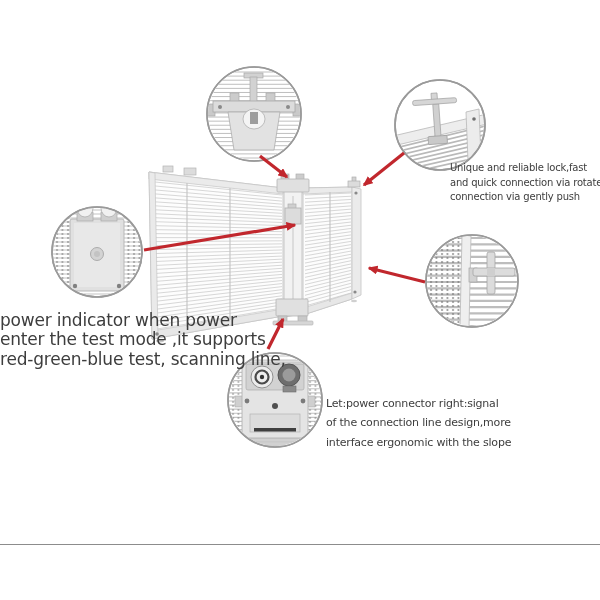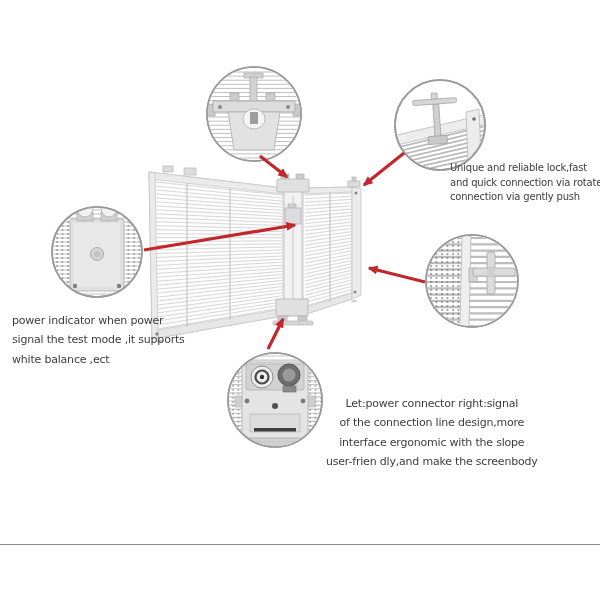--- a/index.html
+++ b/index.html
@@ -1,25 +1,25 @@
 <!DOCTYPE html>
 <html style="--arrow-red: #c1272d; --circle-border: #9a9a9a; --text: #3d3d3d; --divider: #8c8c8c; --panel-stripe: #d7d7d7;"><head>
 <meta charset="utf-8">
 <style>
   html,body{margin:0;padding:0;background:#fff;}
   .stage{position:relative;width:600px;height:600px;background:#fff;overflow:hidden;
          font-family:"DejaVu Sans","Liberation Sans",sans-serif;}
   svg{position:absolute;left:0;top:0;}
   .anno{position:absolute;color:var(--text,#3d3d3d);}
   .anno .ln{white-space:nowrap;letter-spacing:-0.2px;}
-  .anno-power{left:12px;top:311px;font-size:11px;}
+  .anno-power{left:0;top:311px;font-size:17px;}
   .anno-power .ln{line-height:19.4px;height:19.4px;}
   .anno-lock{left:450px;top:161px;font-size:10px;}
   .anno-lock .ln{line-height:14.6px;height:14.6px;}
-  .anno-conn{left:326px;top:394px;font-size:11px;text-align:center;}
+  .anno-conn{left:326px;top:394px;font-size:11px;}
   .anno-conn .ln{line-height:19.4px;height:19.4px;}
   .divider{position:absolute;left:0;top:544px;width:600px;height:1px;background:var(--divider,#8c8c8c);}
   .callout-ring{fill:#ffffff;stroke:var(--circle-border,#9a9a9a);stroke-width:1.5;}
   .callout-edge{fill:none;stroke:var(--circle-border,#9a9a9a);stroke-width:1.6;}
   .arrow{stroke:var(--arrow-red,#c1272d);stroke-width:3.2;fill:none;}
   .ah{fill:var(--arrow-red,#c1272d);}
 </style>
 </head>
 <body>
 
@@ -384,31 +384,30 @@
     <line class="arrow" x1="260" y1="156" x2="287" y2="177" marker-end="url(#ahead)"></line>
     <line class="arrow" x1="404" y1="153" x2="364" y2="185" marker-end="url(#ahead)"></line>
     <line class="arrow" x1="144" y1="250" x2="295" y2="225" marker-end="url(#ahead)"></line>
     <line class="arrow" x1="425" y1="282" x2="369" y2="268" marker-end="url(#ahead)"></line>
     <line class="arrow" x1="268" y1="349" x2="283" y2="319" marker-end="url(#ahead)"></line>
   </g>
 </svg>
 
   <div class="anno anno-power">
     <div class="ln">power indicator when power</div>
-    <div class="ln">signal the test mode ,it supports</div>
-    <div class="ln">white balance ,ect</div>
+    <div class="ln">enter the test mode ,it supports</div>
+    <div class="ln">red-green-blue test, scanning line,</div>
   </div>
 
   <div class="anno anno-lock">
     <div class="ln">Unique and reliable lock,fast</div>
     <div class="ln">and quick connection via rotate</div>
     <div class="ln">connection via gently push</div>
   </div>
 
   <div class="anno anno-conn">
     <div class="ln">Let:power connector right:signal</div>
     <div class="ln">of the connection line design,more</div>
     <div class="ln">interface ergonomic with the slope</div>
-    <div class="ln">user-frien dly,and make the screenbody</div>
   </div>
 
   <div class="divider"></div>
 </div>
 
 </body></html>

